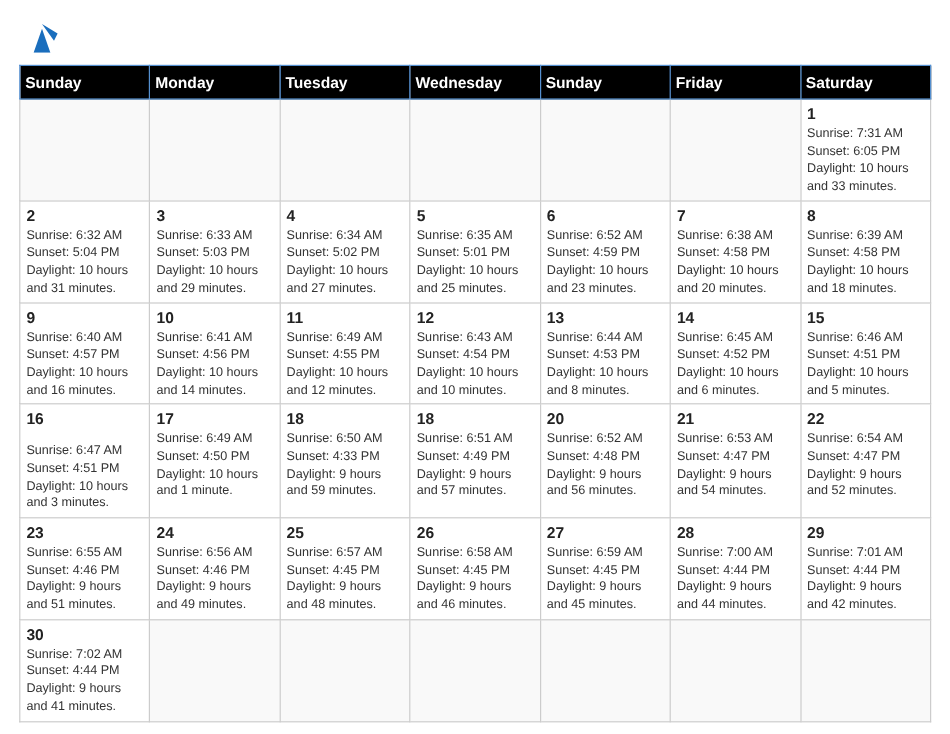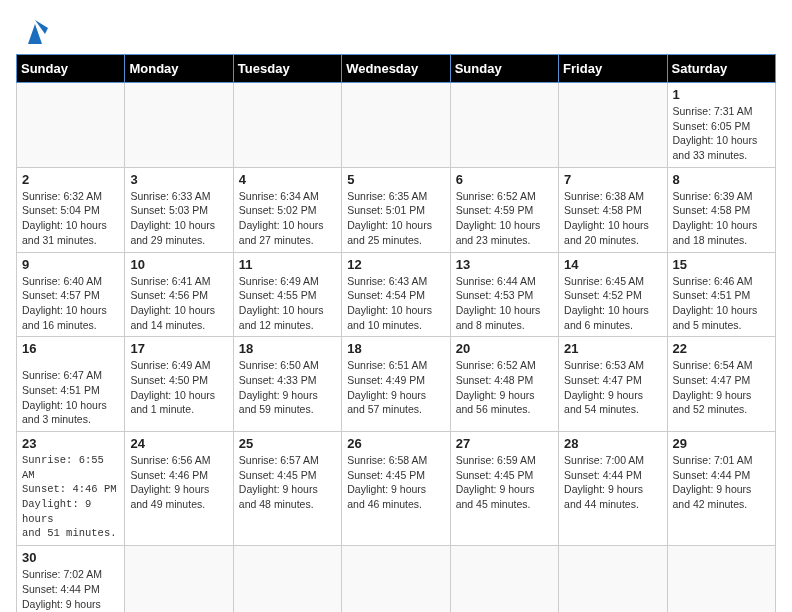--- a/index.html
+++ b/index.html
@@ -286,21 +286,21 @@
           <span class="day-number">22</span>
           <div class="day-info" style="white-space: pre-line;">Sunrise: 6:54 AM
 Sunset: 4:47 PM
 Daylight: 9 hours
 and 52 minutes.</div>
         </td>
       </tr>
       <tr>
         <td>
           <span class="day-number">23</span>
-          <div class="day-info" style="white-space: pre-line; font-family: Liberation Mono, monospace;">Sunrise: 6:55 AM
+          <div class="day-info" style="white-space: pre-line;">Sunrise: 6:55 AM
 Sunset: 4:46 PM
 Daylight: 9 hours
 and 51 minutes.</div>
         </td>
         <td>
           <span class="day-number">24</span>
           <div class="day-info" style="white-space: pre-line;">Sunrise: 6:56 AM
 Sunset: 4:46 PM
 Daylight: 9 hours
 and 49 minutes.</div>

